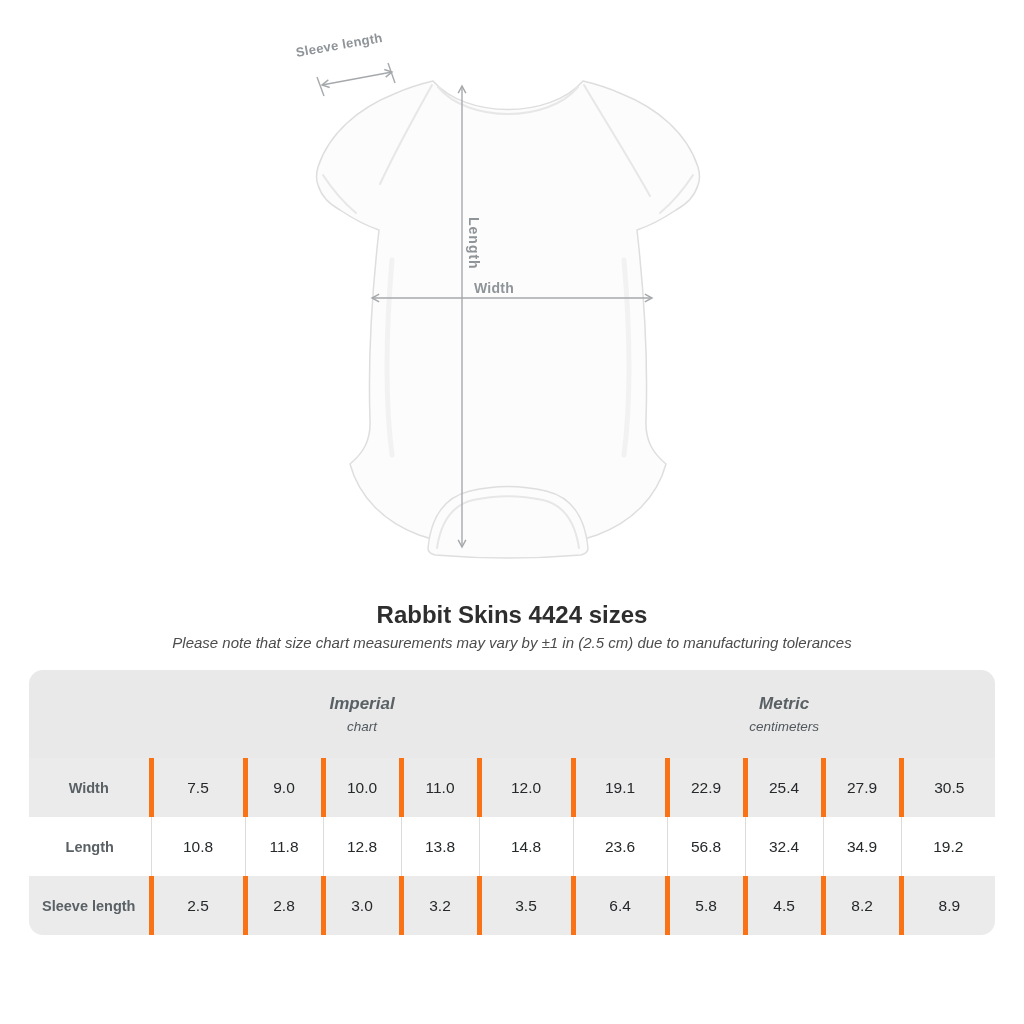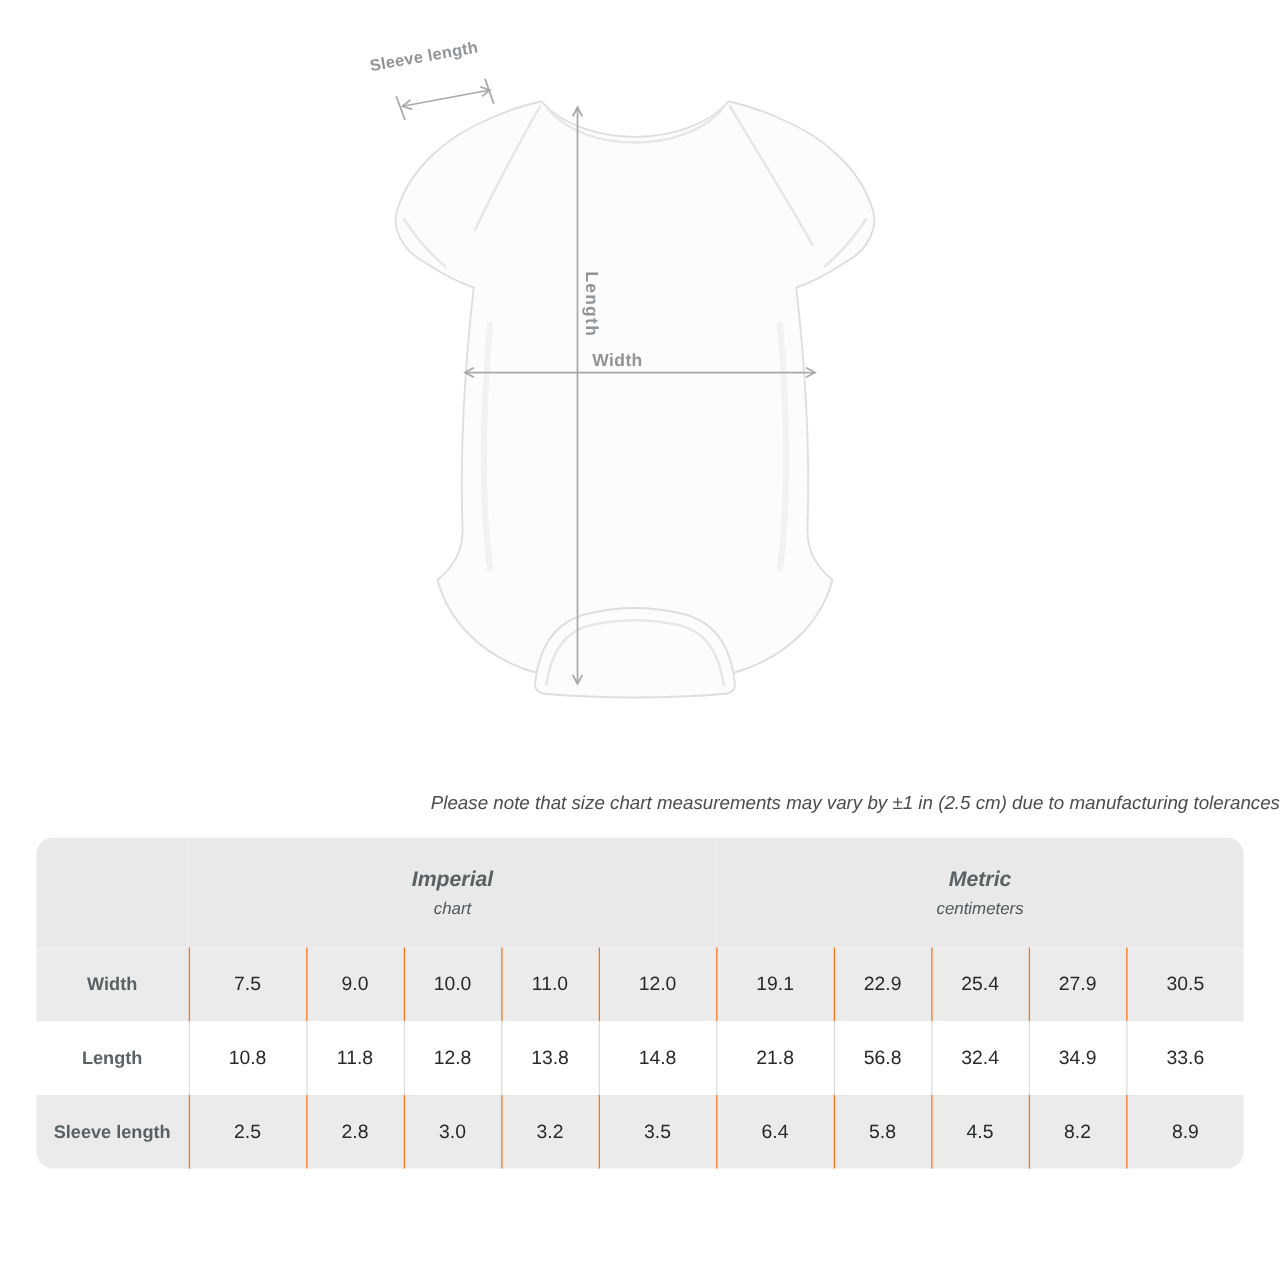--- a/index.html
+++ b/index.html
@@ -20,21 +20,21 @@
 
   .lbl { position:absolute; color:var(--annotation-text,#8f9498); font-weight:bold; }
   .lbl-sleeve { left:296px; top:45px;  font-size:13px; letter-spacing:0.3px;
                 transform:rotate(-10deg); transform-origin:left center; }
   .lbl-length { left:466px; top:217px; font-size:14px; letter-spacing:1px; writing-mode:vertical-rl; }
   .lbl-width  { left:458px; top:280px; width:72px; text-align:center; font-size:14px; letter-spacing:0.3px; }
 
   
   .title    { position:absolute; top:601px; left:0; width:1024px; text-align:center;
               font-size:24px; font-weight:bold; color:var(--title-text,#2e2e2e); }
-  .subtitle { position:absolute; top:634px; left:0; width:1024px; text-align:right;
+  .subtitle { position:absolute; top:634px; left:0; width:1024px; text-align:center;
               font-size:15px; font-style:italic; color:var(--subtitle-text,#4c4c4c); }
 
   
   .table-card { position:absolute; top:670px; left:29px; width:966px;
                 border-radius:14px; overflow:hidden; }
   table { width:100%; border-collapse:collapse; table-layout:fixed; }
   th, td { text-align:center; vertical-align:middle; padding:0; }
 
   tr.band-row th { background:var(--band,#e9e9e9); height:88px; }
   .unit-name { font-size:17px; font-weight:bold; font-style:italic; color:var(--header-text,#4d565c); }
@@ -44,21 +44,21 @@
                    color:var(--header-text,#5a6165); white-space:pre-line; line-height:1.2; }
 
   tr.data-row th { height:59px; font-size:14.5px; font-weight:bold; color:var(--header-text,#5a6165); }
   tr.data-row td { height:59px; font-size:15.5px; color:var(--value-text,#26292b); }
   tr.data-row.plain  th, tr.data-row.plain  td { background:#ffffff; }
   tr.data-row.stripe th, tr.data-row.stripe td { background:var(--stripe,#ebebeb); }
 
   
   tr.size-row  th + th,
   tr.data-row.plain  th + td, tr.data-row.plain  td + td { border-left:1px solid #dcdcdc; }
-  tr.data-row.stripe th + td, tr.data-row.stripe td + td { border-left:1px solid #f97316; }
+  tr.data-row.stripe th + td, tr.data-row.stripe td + td { border-left:5px solid #f97316; }
 </style>
 </head>
 <body>
 
 <div class="page">
 
   <div class="figure">
     <svg class="garment-svg" viewBox="0 0 1024 580" width="1024" height="580" aria-hidden="true">
       <defs>
         <marker id="ah" viewBox="0 0 10 10" refX="8" refY="5" markerWidth="11" markerHeight="11" orient="auto-start-reverse" markerUnits="userSpaceOnUse">
@@ -115,20 +115,21 @@
         <line class="ann" x1="317" y1="77" x2="324" y2="96"></line>
         <line class="ann" x1="388" y1="63" x2="395" y2="83"></line>
       </g>
     </svg>
 
     <div class="lbl lbl-sleeve">Sleeve length</div>
     <div class="lbl lbl-length">Length</div>
     <div class="lbl lbl-width">Width</div>
   </div>
 
+  <div class="title">Rabbit Skins 4424 sizes</div>
   <div class="subtitle">Please note that size chart measurements may vary by ±1 in (2.5 cm) due to manufacturing tolerances</div>
 
   <div class="table-card">
     <table>
       <colgroup>
         <col style="width:122px">
         <col style="width:94px">
           <col style="width:78px">
           <col style="width:78px">
           <col style="width:78px">
@@ -168,25 +169,25 @@
         <td>30.5</td>
       </tr>
 
       <tr class="data-row plain">
         <th>Length</th>
         <td>10.8</td>
         <td>11.8</td>
         <td>12.8</td>
         <td>13.8</td>
         <td>14.8</td>
-        <td>21.8</td>
+        <td>23.6</td>
         <td>56.8</td>
         <td>32.4</td>
         <td>34.9</td>
-        <td>33.6</td>
+        <td>19.2</td>
       </tr>
 
       <tr class="data-row stripe">
         <th>Sleeve length</th>
         <td>2.5</td>
         <td>2.8</td>
         <td>3.0</td>
         <td>3.2</td>
         <td>3.5</td>
         <td>6.4</td>

